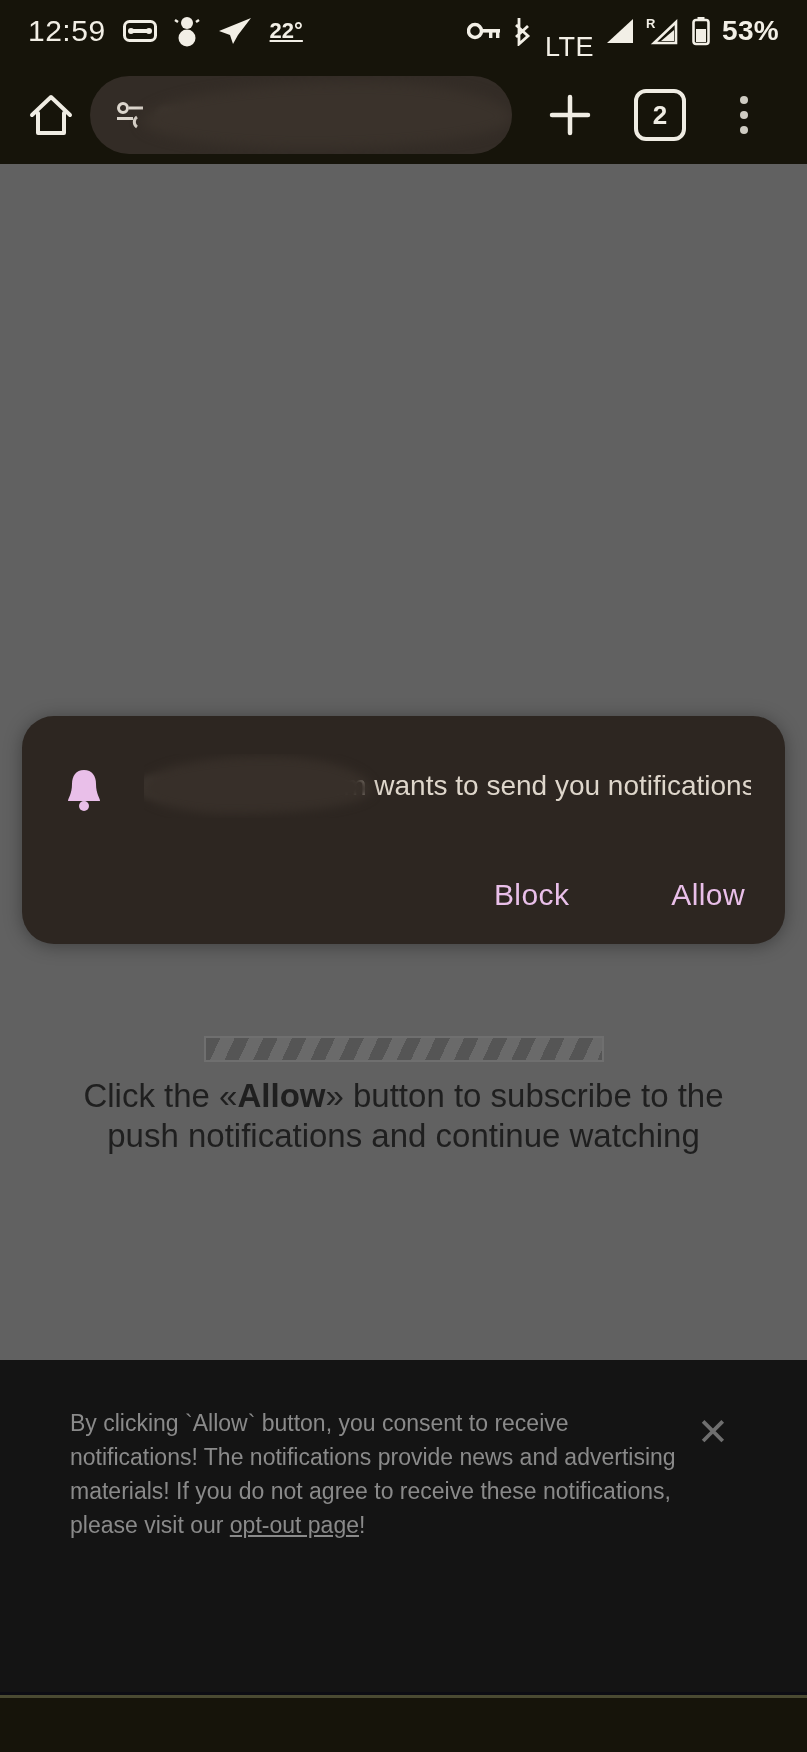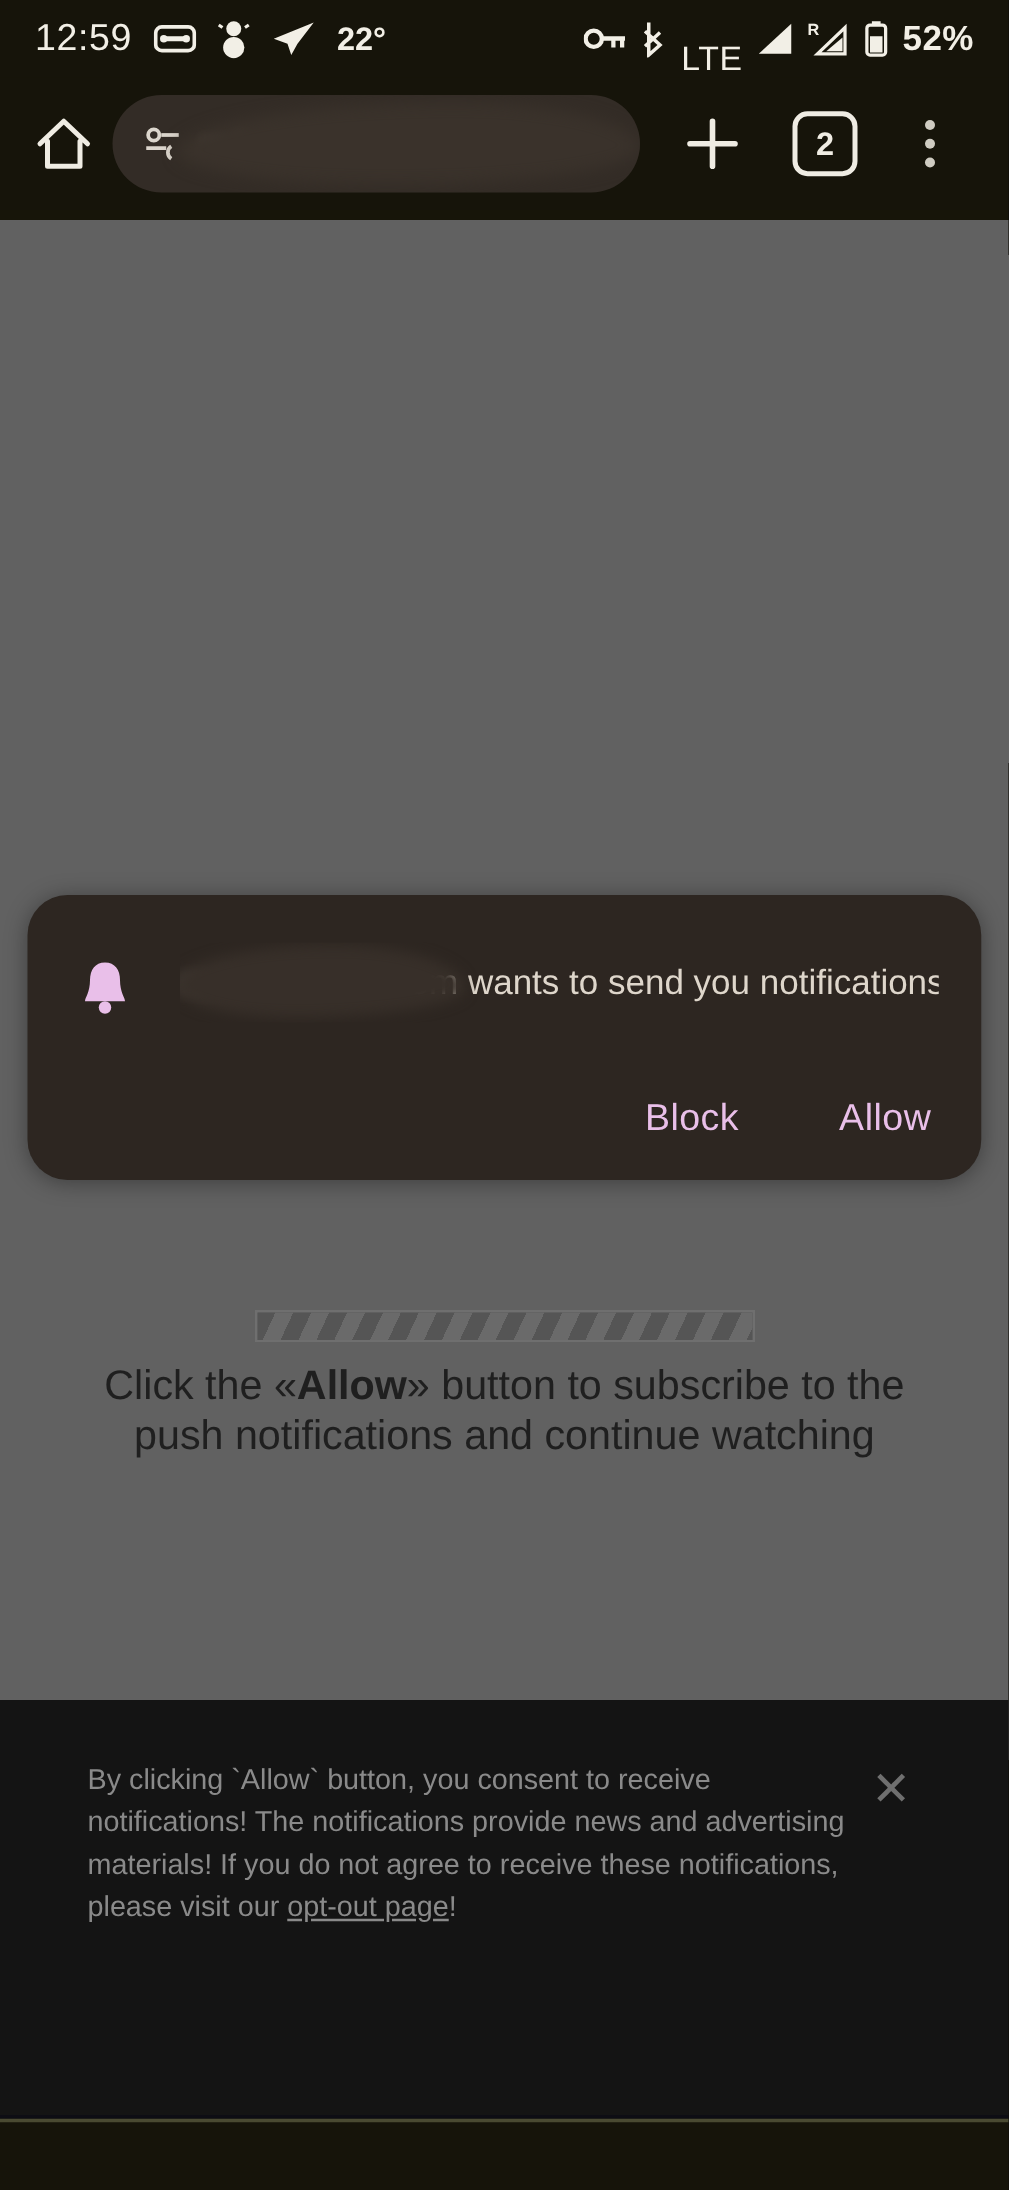--- a/index.html
+++ b/index.html
@@ -20,21 +20,21 @@
   #statusbar {
     position: absolute; left:0; top:0; width:807px; height:62px;
     background:#16140a;
     display:flex; align-items:center;
     padding: 0 28px;
     color:#f2efe6;
   }
   #sb-left { display:flex; align-items:center; gap:17px; }
   #sb-right { display:flex; align-items:center; gap:11px; margin-left:auto; }
   .sb-clock { font-size:30px; letter-spacing:.5px; font-weight:400; }
-  .sb-temp  { font-size:26px; font-weight:700; }
+  .sb-temp  { font-size:22px; font-weight:700;text-decoration:underline; }
   .sb-lte   { font-size:27px; font-weight:500; letter-spacing:.5px;margin-top:32px; }
   .sb-batt-txt { font-size:28px; font-weight:700; letter-spacing:.3px; }
   .ico { display:inline-flex; align-items:center; justify-content:center; }
 
   
   #toolbar {
     position:absolute; left:0; top:62px; width:807px; height:106px;
     background:#16140a;
     display:flex; align-items:center;
     padding:0 22px;
@@ -73,21 +73,21 @@
     color:#efece3; font-size:26px; font-weight:700;
   }
   #menu-btn {
     width:56px; height:60px; margin-left:30px;
     display:flex; flex-direction:column; align-items:center; justify-content:center; gap:7px;
   }
   #menu-btn i { width:8px; height:8px; border-radius:50%; background:#cfccc2; display:block; }
 
   
   #viewport {
-    position:absolute; left:0; top:176px; width:807px; height:1232px;
+    position:absolute; left:0; top:164px; width:807px; height:1232px;
     background:#616161;
   }
 
   
   #progress-wrap{
     position:absolute; left:0; top:872px; width:807px;
     display:flex; justify-content:center;
   }
   #progress-bar{
     width:400px; height:26px;
@@ -138,21 +138,21 @@
     position:absolute; left:-4px; top:2px; width:232px; height:58px;
     background:#372f29;
     border-radius: 55% 45% 60% 40% / 55% 60% 40% 45%;
     filter: blur(5px);
   }
   #perm-msg{
     font-size:28px; color:#ded6cb; white-space:nowrap;
   }
   #perm-actions{
     position:absolute; right:36px; bottom:26px;
-    display:flex; align-items:flex-end; gap:72px;
+    display:flex; align-items:flex-end; gap:94px;
   }
   .perm-btn{
     background:none; border:none;
     color:#e9bfe9; font-size:30px; font-weight:500;
     letter-spacing:.4px;
     font-family:"Liberation Sans", sans-serif;
     cursor:pointer;
     padding:6px 4px;
   }
 
@@ -252,21 +252,21 @@
       </span>
 
       <span class="ico">
         <svg width="20" height="30" viewBox="0 0 20 30">
           <rect x="6.5" y="1" width="7" height="3" fill="#f2efe6"></rect>
           <rect x="2.5" y="4" width="15" height="24" rx="2.5" fill="none" stroke="#f2efe6" stroke-width="2.6"></rect>
           <rect x="5" y="13" width="10" height="13" fill="#f2efe6"></rect>
         </svg>
       </span>
 
-      <span class="sb-batt-txt">52%</span>
+      <span class="sb-batt-txt">53%</span>
     </div>
   </div>
 
   <div id="toolbar">
 
     <div id="home-btn">
       <svg width="46" height="44" viewBox="0 0 46 44">
         <path d="M4 22 L23 4 L42 22 M10 20 L10 40 L36 40 L36 20" fill="none" stroke="#efece3" stroke-width="4" stroke-linejoin="round" stroke-linecap="round"></path>
       </svg>
     </div>

